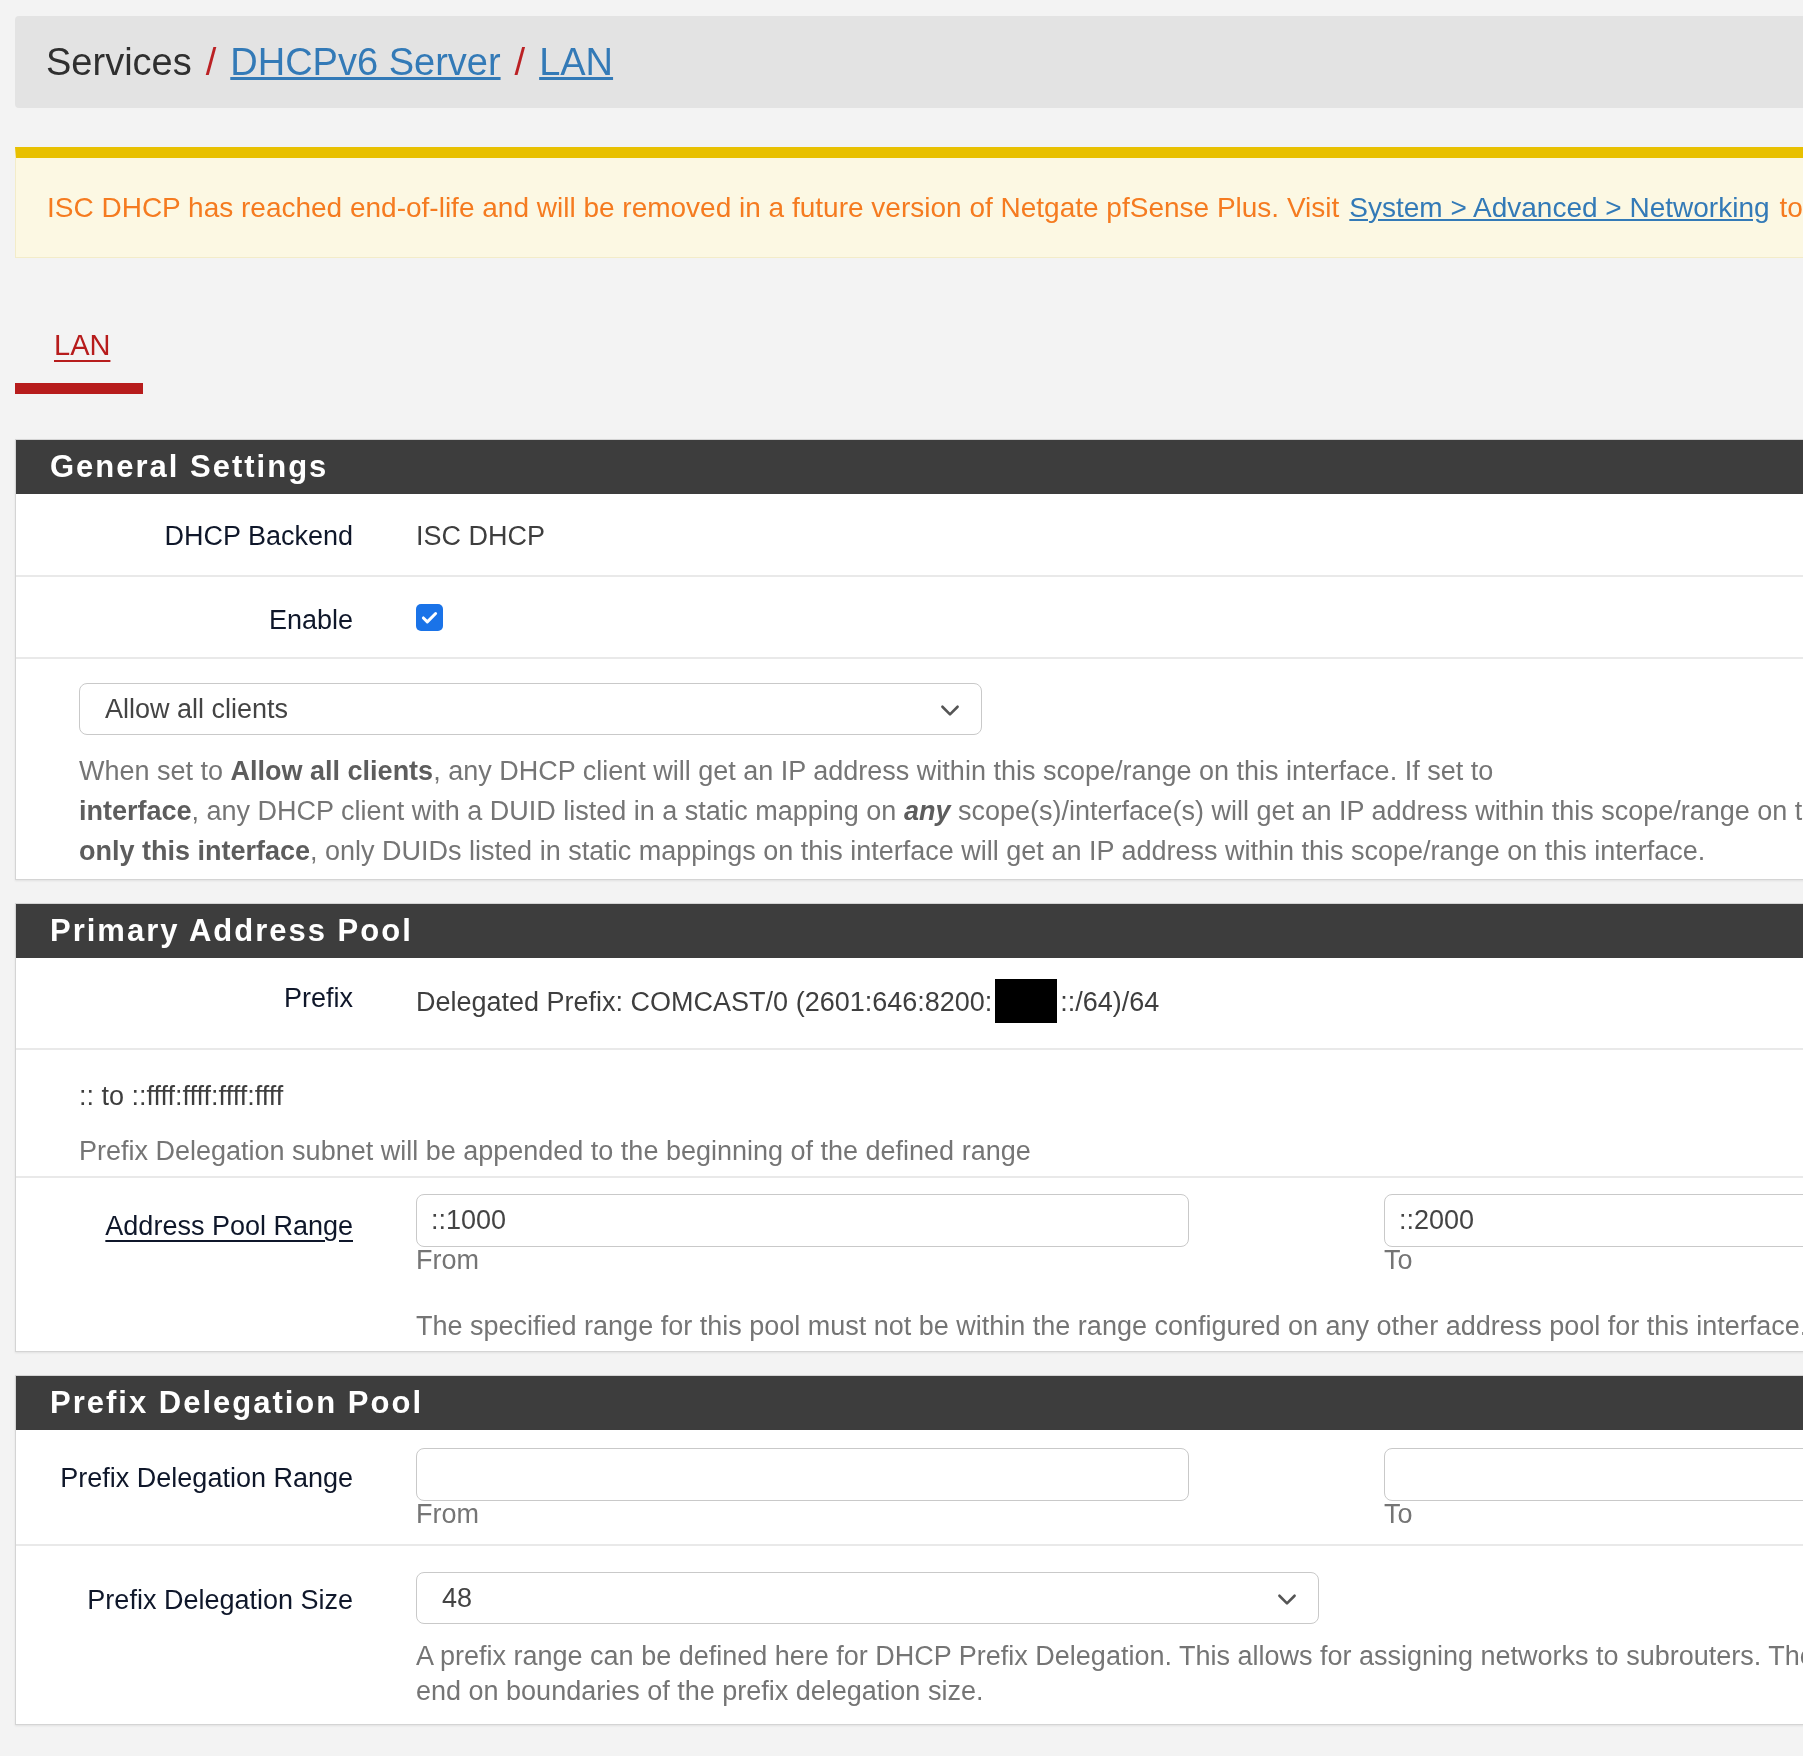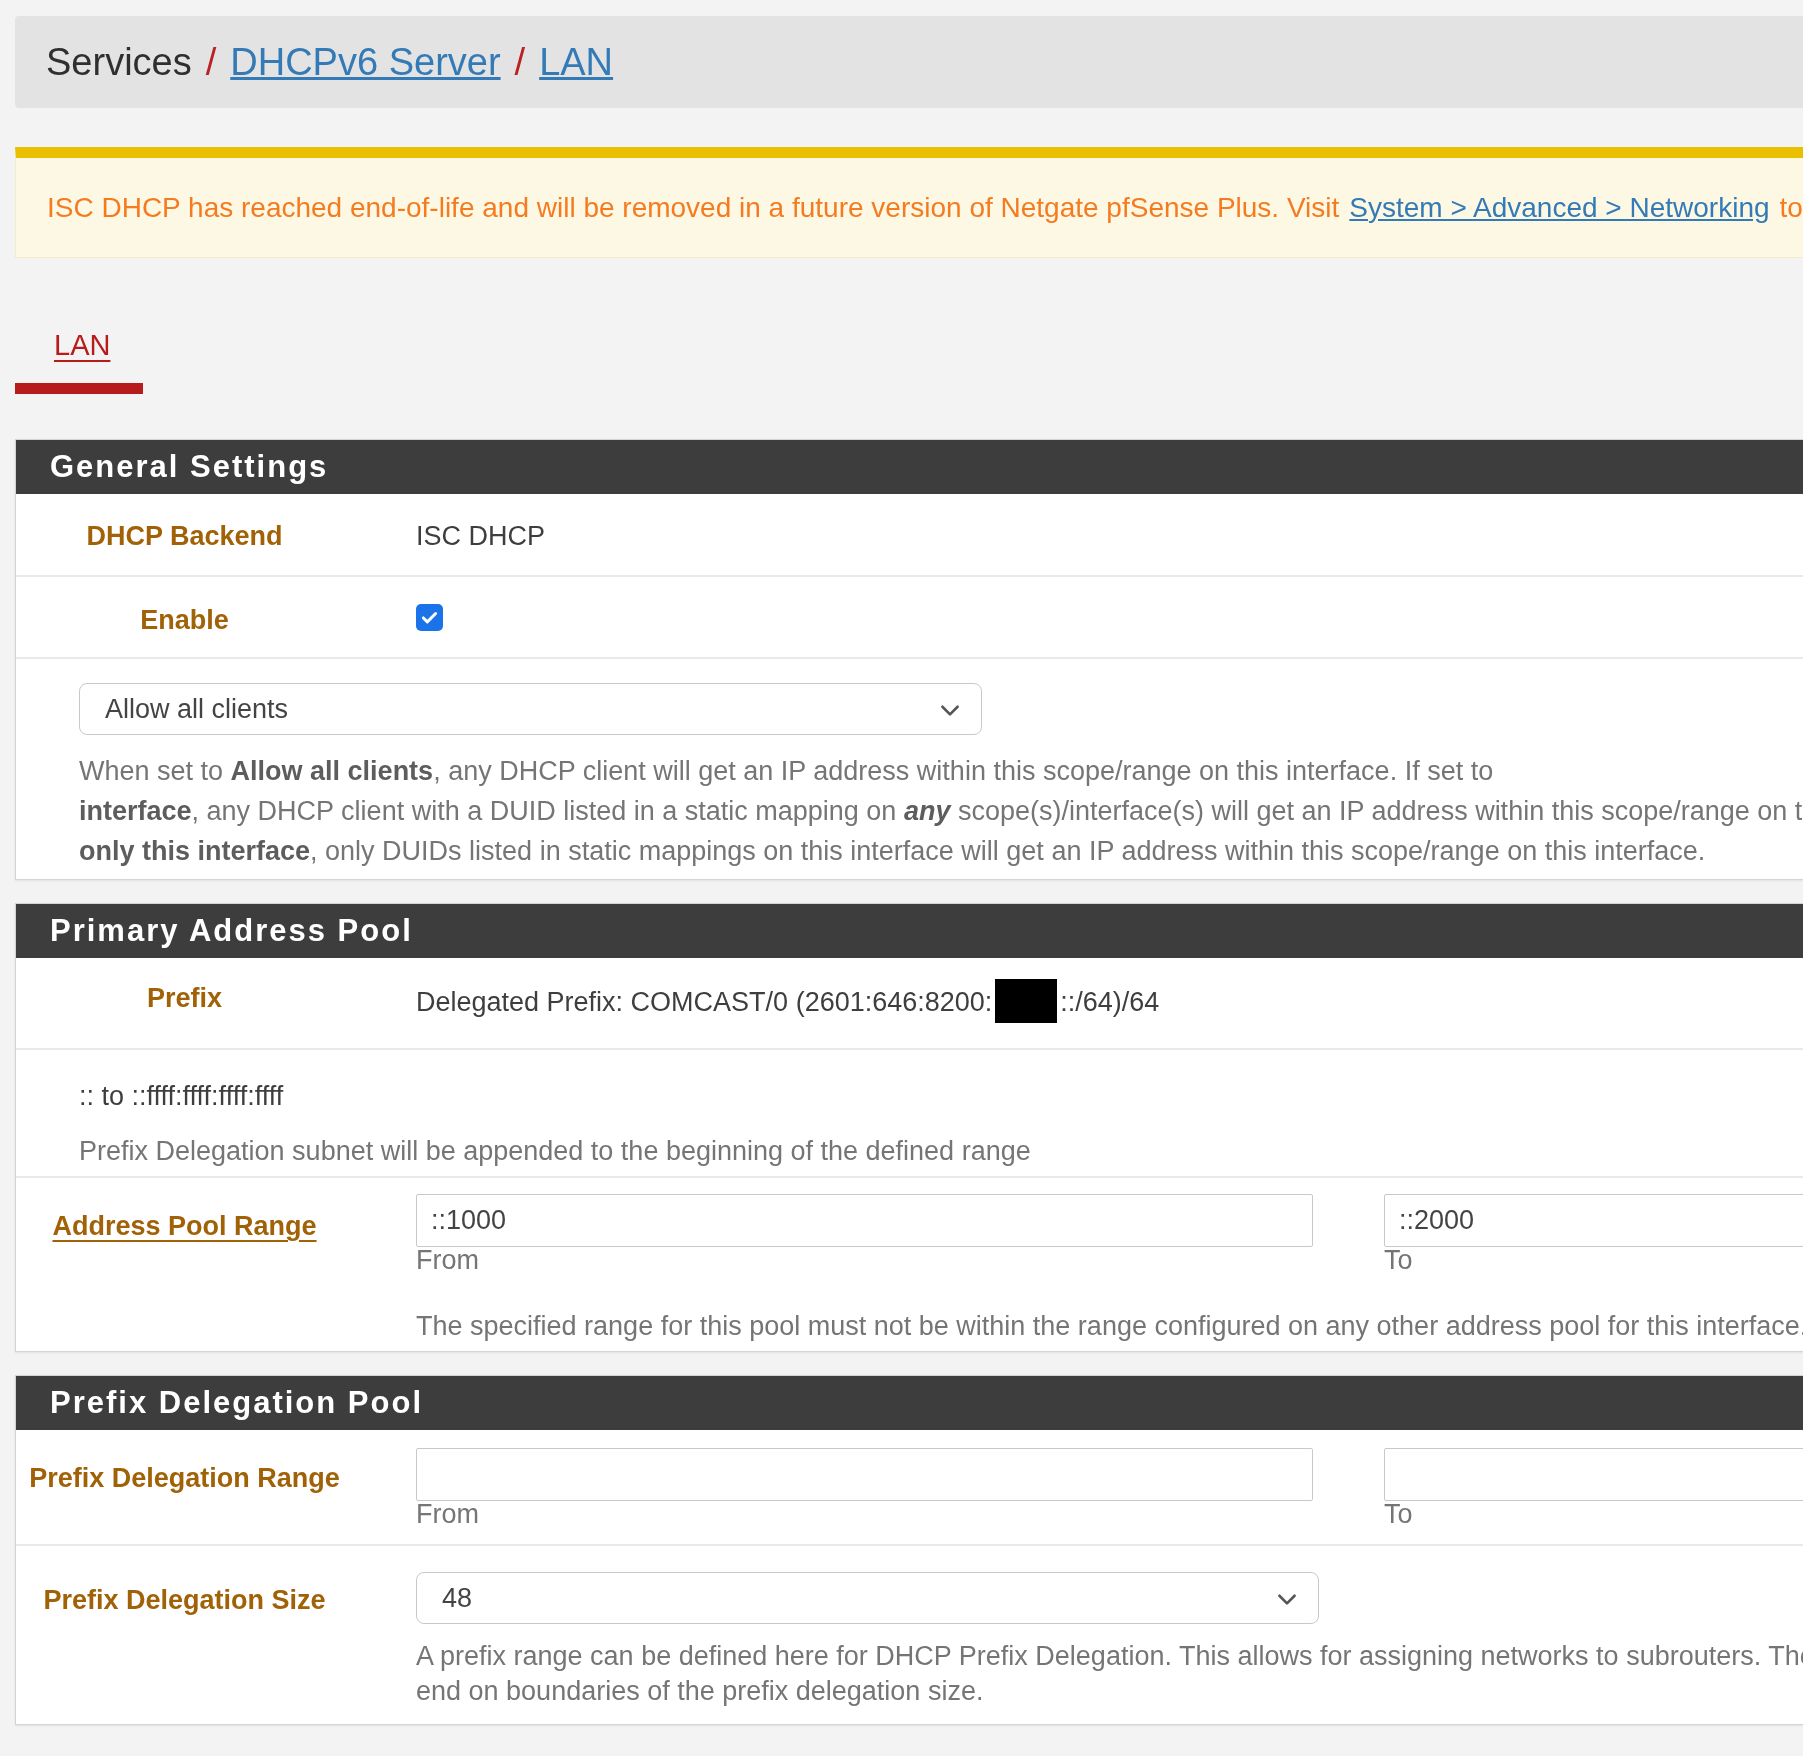--- a/index.html
+++ b/index.html
@@ -52,21 +52,21 @@
   }
   .panel + .panel { margin-top:23px; }
   .panel-heading {
     background:#3d3d3d; color:#fff; height:54px;
     display:flex; align-items:center; padding-left:34px;
     font-size:31px; font-weight:bold; letter-spacing:2px;
   }
   .row { display:flex; border-bottom:2px solid #e9e9e9; }
   .row:last-child { border-bottom:none; }
   .lbl {
-    width:337px; text-align:center; font-weight:bold; color:#a16207;
+    width:337px; text-align:right; font-weight:normal; color:#0f172a;
     line-height:33px; flex-shrink:0;
   }
   .lbl.u { text-decoration:underline; text-underline-offset:5px; }
   .ctrl { margin-left:63px; flex:1; }
 
   .row-backend { padding:26px 0 22px 0; }
   .row-enable  { padding:27px 0 20px 0; }
   .row-deny    { padding:24px 0 8px 0; }
   .row-prefix      { padding:24px 0 22px 0; }
   .row-prefixrange { padding:30px 0 8px 0; }
@@ -94,21 +94,21 @@
     border:1px solid #c9c9c9; border-radius:8px;
     display:flex; align-items:center; padding:0 18px 0 25px;
     color:#444; cursor:pointer; position:relative;
   }
   .select .chev { position:absolute; right:18px; top:13px; }
 
   
   .cols { display:flex; gap:65px; }
   .col { width:903px; flex-shrink:0; }
   .tinput {
-    width:897px; height:53px; border:1px solid #c9c9c9; border-radius:2px;
+    width:773px; height:53px; border:1px solid #c9c9c9; border-radius:8px;
     padding:0 0 0 14px; font-family:"Liberation Sans",sans-serif;
     font-size:27px; color:#444; background:#fff; outline:none;
   }
   .caption { line-height:27px; color:#757575; }
 
   .deny-help { margin-top:16px; line-height:40px; }
   .b { font-weight:bold; color:#5d5d5d; }
   .bi { font-weight:bold; font-style:italic; color:#5d5d5d; }
   .prefixrange-help { margin-top:22px; line-height:33px; }
   .poolrange-help { margin-top:36px; line-height:33px; }

